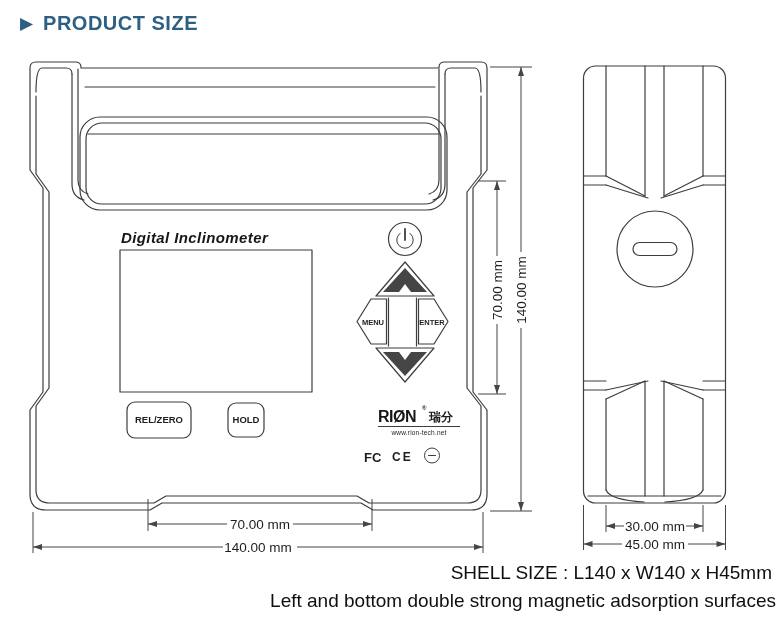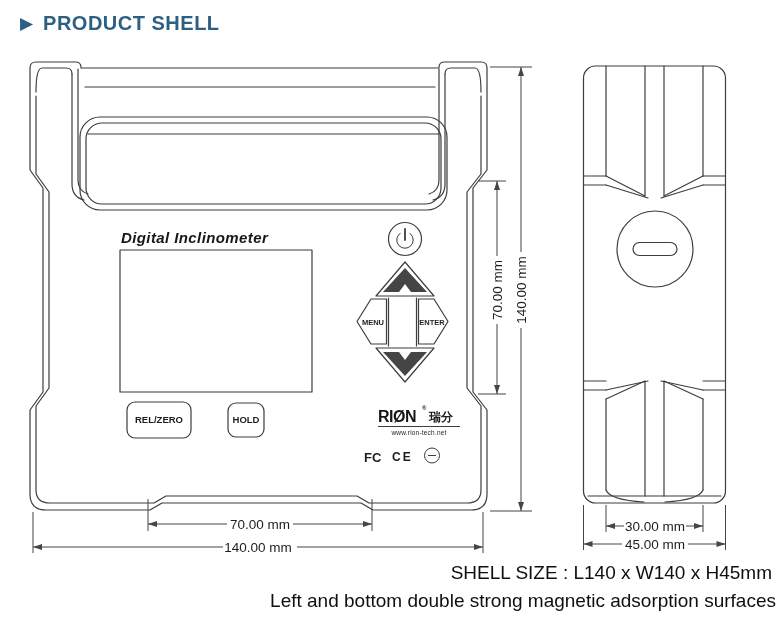--- a/index.html
+++ b/index.html
@@ -26,21 +26,21 @@
   .certsp{font-size:12px;font-weight:bold;letter-spacing:2px;}
   .foot{font-size:19px;fill:#0f0f0f;}
 </style>
 </head>
 <body>
 
 <div class="page">
 
   <div class="hdr">
     <span class="tri">▶</span>
-    <h1>PRODUCT SHELL</h1>
+    <h1>PRODUCT SIZE</h1>
   </div>
 
   <svg width="781" height="626" viewBox="0 0 781 626">
 
     <g>
 
       <path class="ln" d="
         M36 62 L75 62 Q81 62 81 67 L81 68 L439 68 L439 67 Q439 62 445 62 L481 62 Q487 62 487 68
         L487 170 L473 188 L473 392 L487 410 L487 494 Q487 510 471 510
         L373 510 L361 503 L162 503 L150 510 L46 510 Q30 510 30 494

